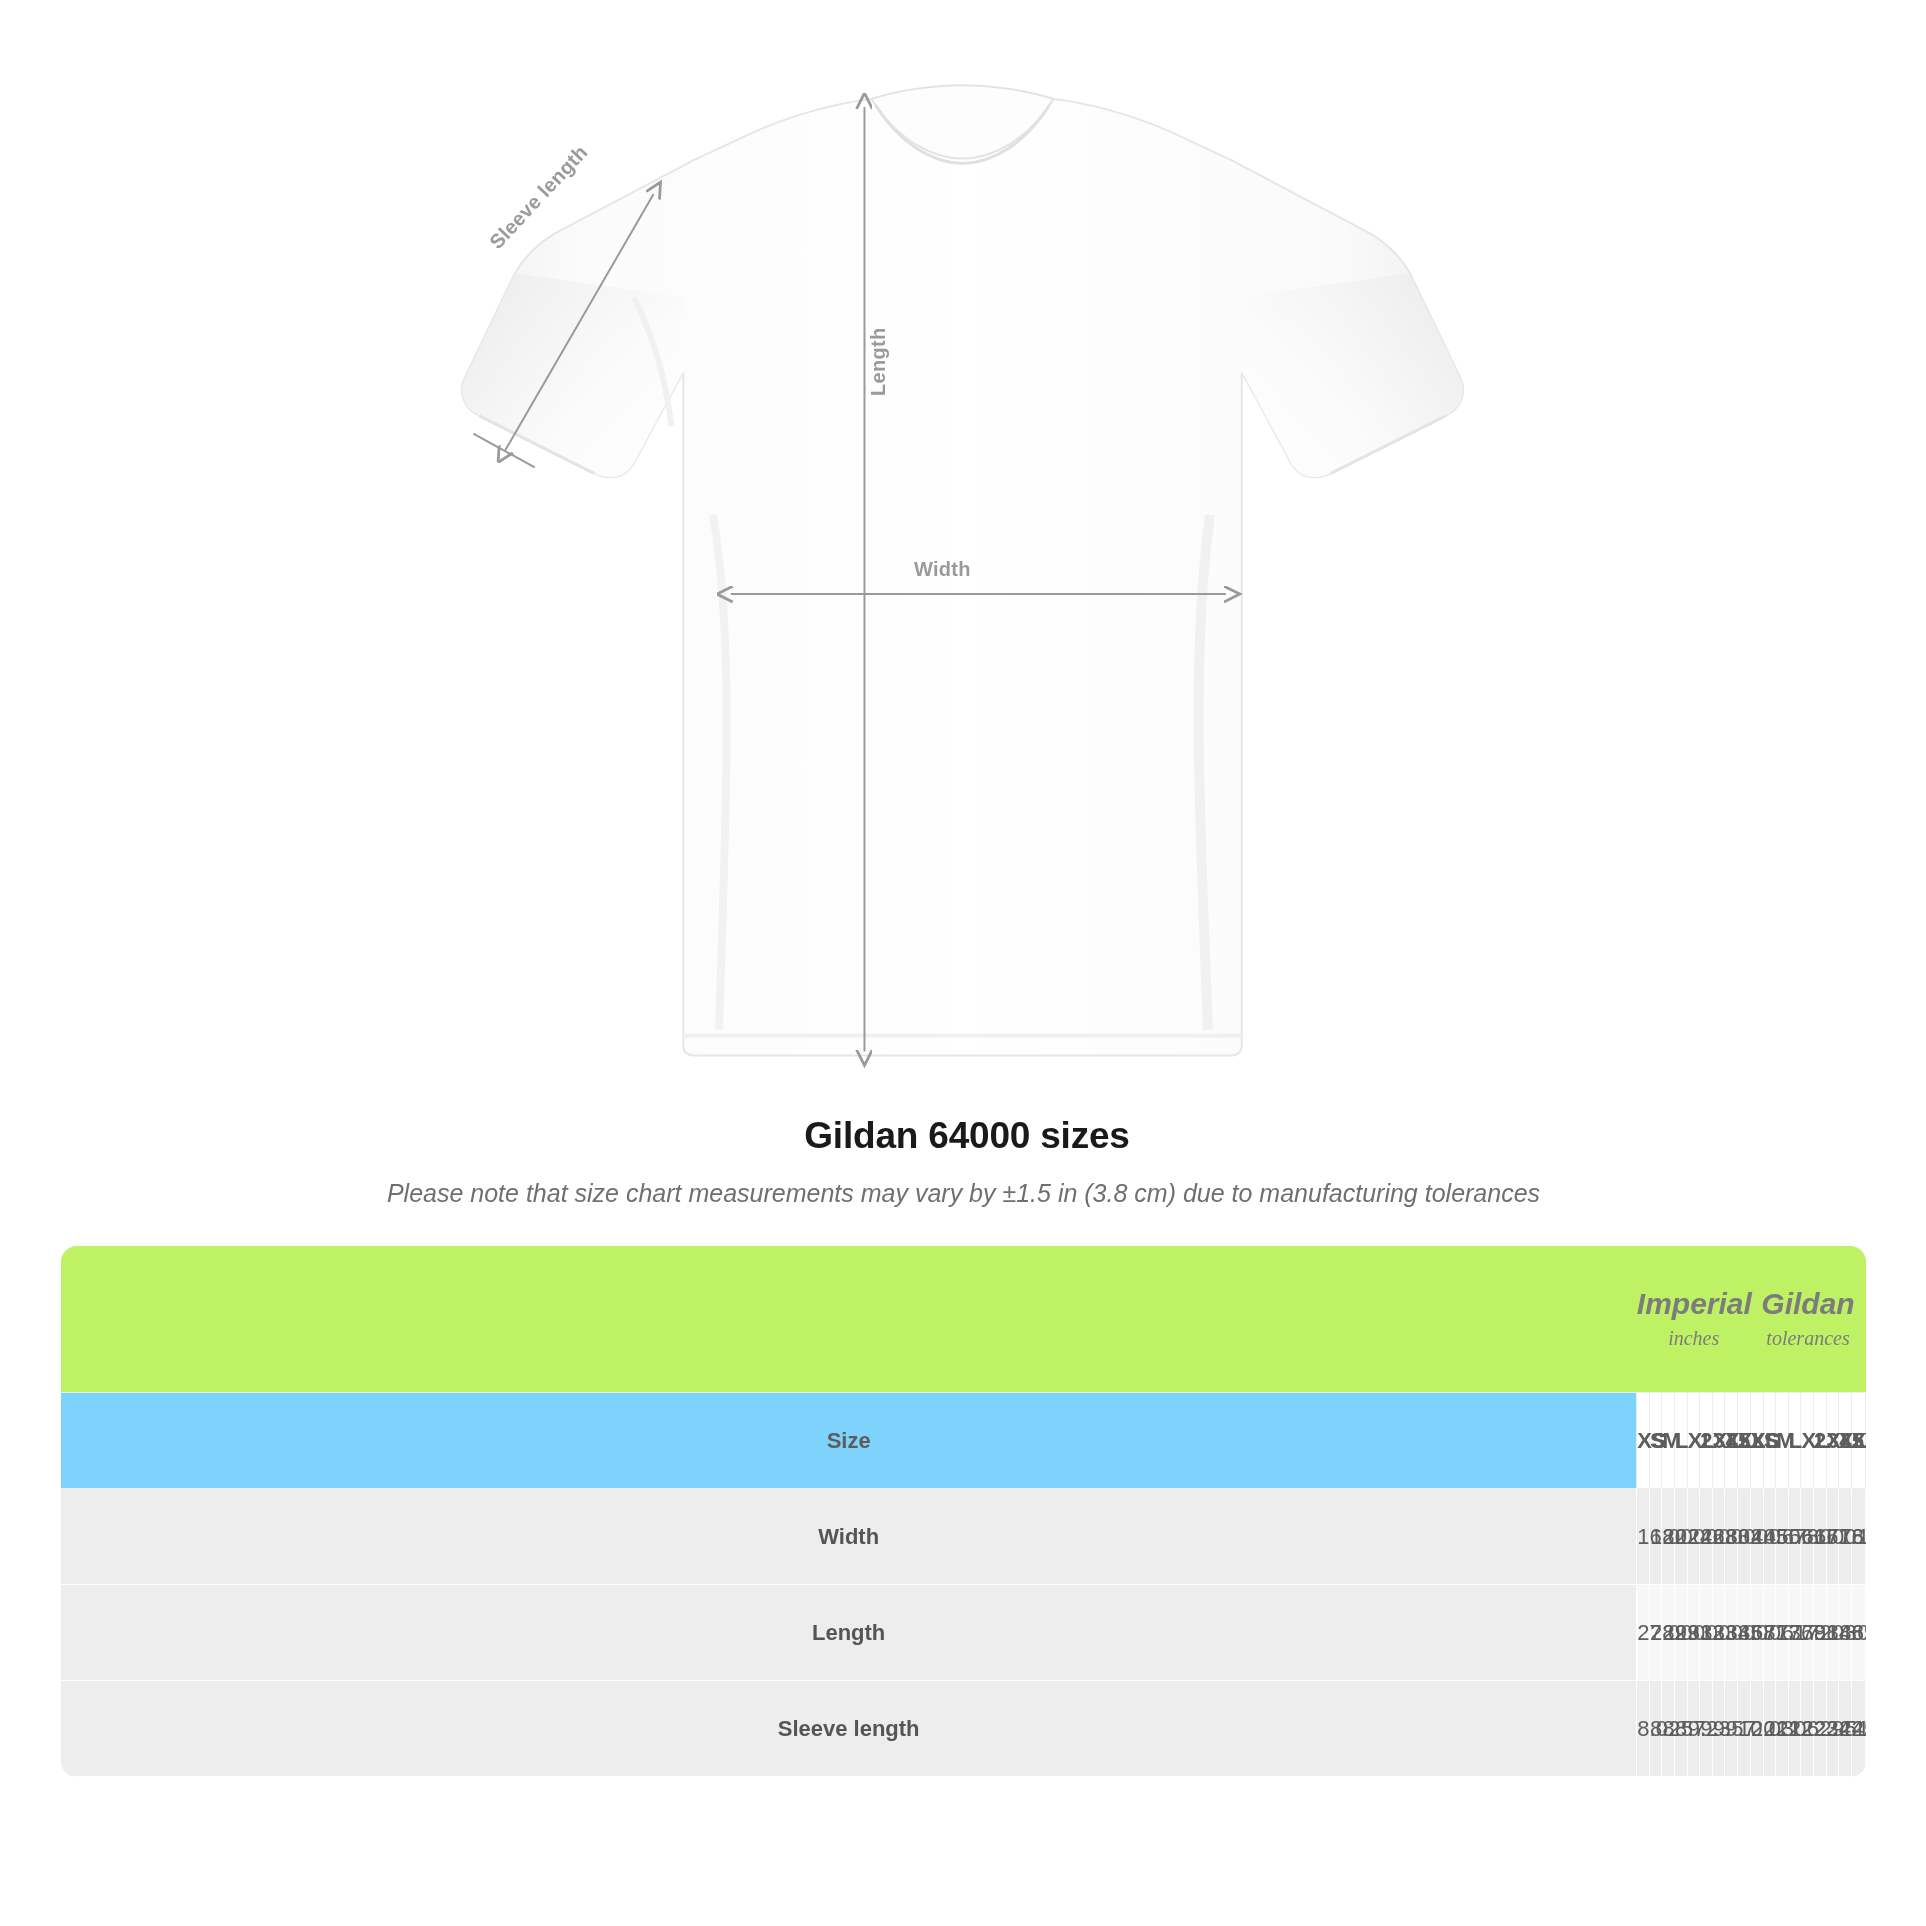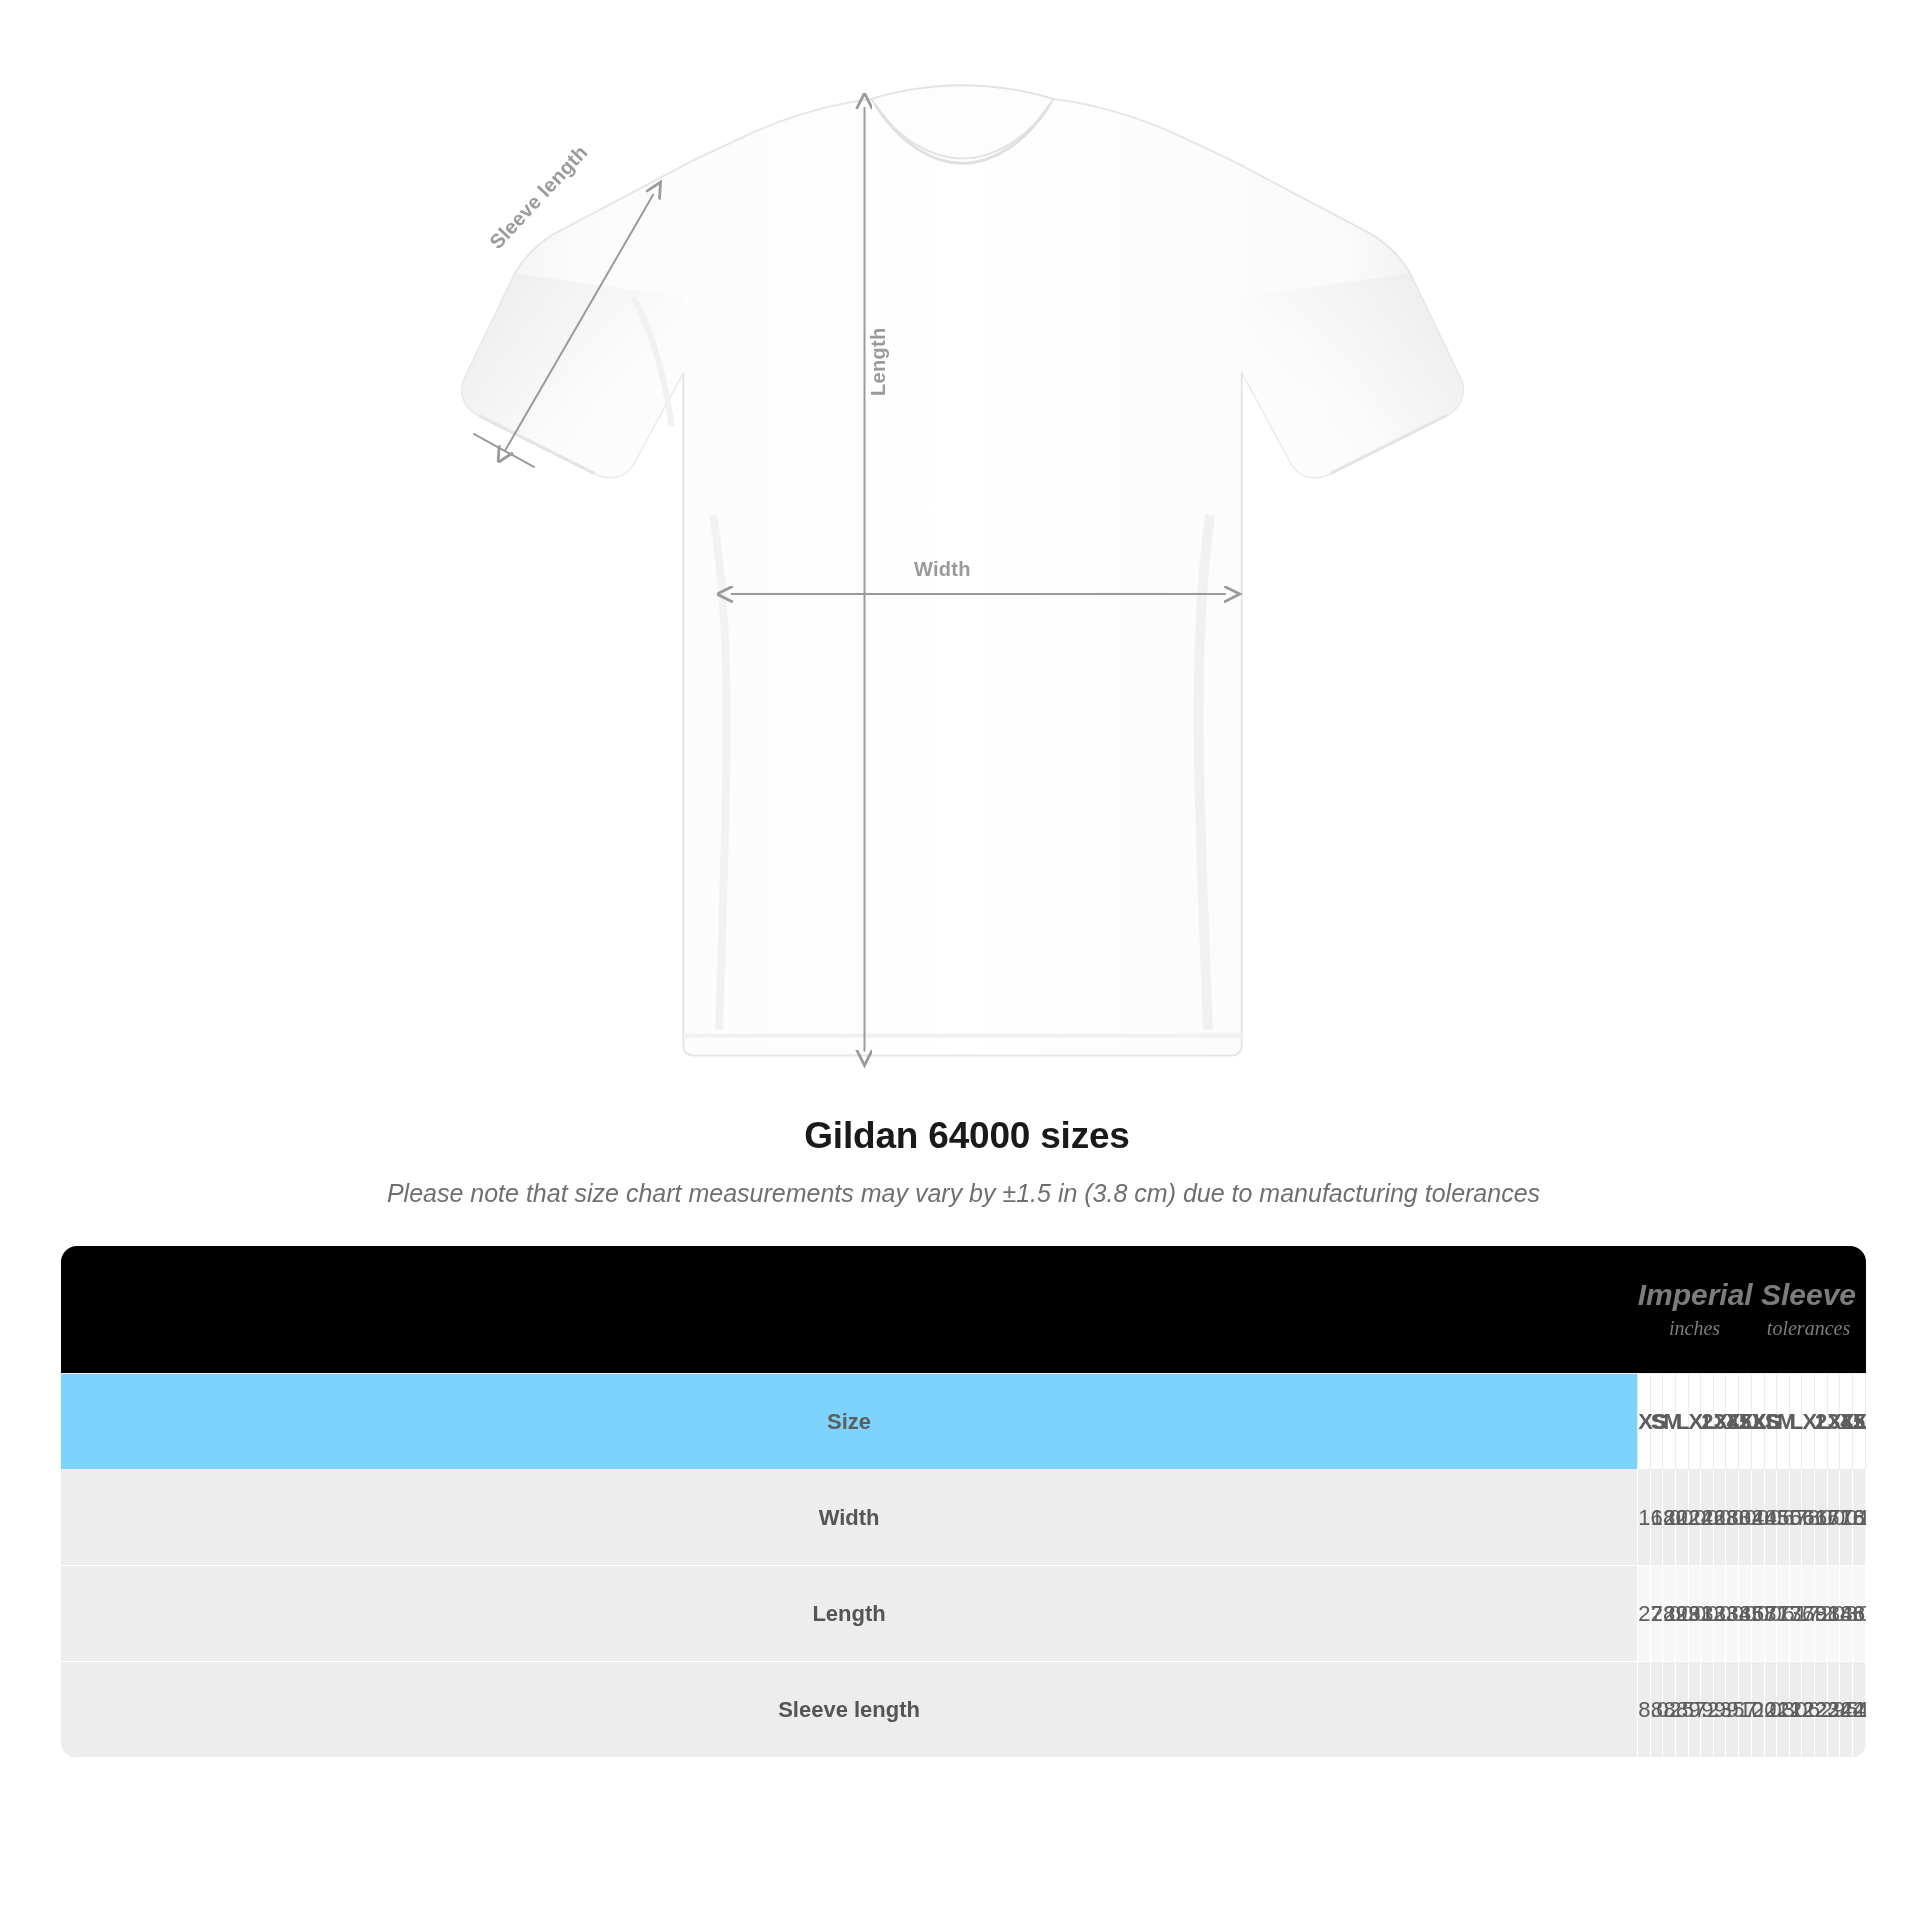--- a/index.html
+++ b/index.html
@@ -87,22 +87,22 @@
     table-layout: fixed;
   }
   table.size-table td, table.size-table th {
     text-align: center;
     vertical-align: middle;
     font-size: 22px;
     color: #5d5d5d;
     padding: 0;
   }
   .unit-header td {
-    height: 127px;
-    background: #000000;
+    height: 146px;
+    background: #bef264;
     border: none;
   }
   .unit-name {
     font-size: 30px;
     font-weight: bold;
     font-style: italic;
     color: #7c7c7c;
     line-height: 1.25;
   }
   .unit-sub {
@@ -247,21 +247,21 @@
         <col span="18" class="col-cell">
       </colgroup>
       <tbody>
         <tr class="unit-header">
           <td></td>
           <td colspan="9">
             <div class="unit-name">Imperial</div>
             <div class="unit-sub">inches</div>
           </td>
           <td colspan="9">
-            <div class="unit-name">Sleeve</div>
+            <div class="unit-name">Gildan</div>
             <div class="unit-sub">tolerances</div>
           </td>
         </tr>
 
         <tr class="row-size">
           <td class="rowhead">Size</td>
           <td>XS</td>
           <td>S</td>
           <td>M</td>
           <td>L</td>

